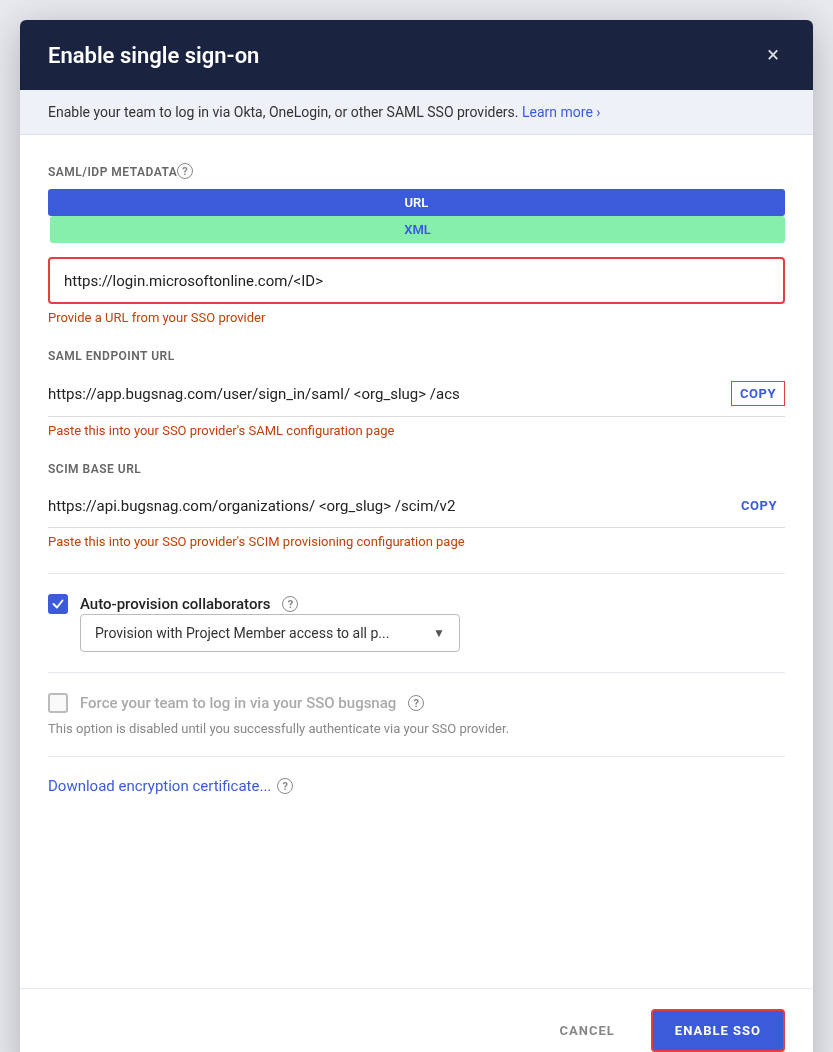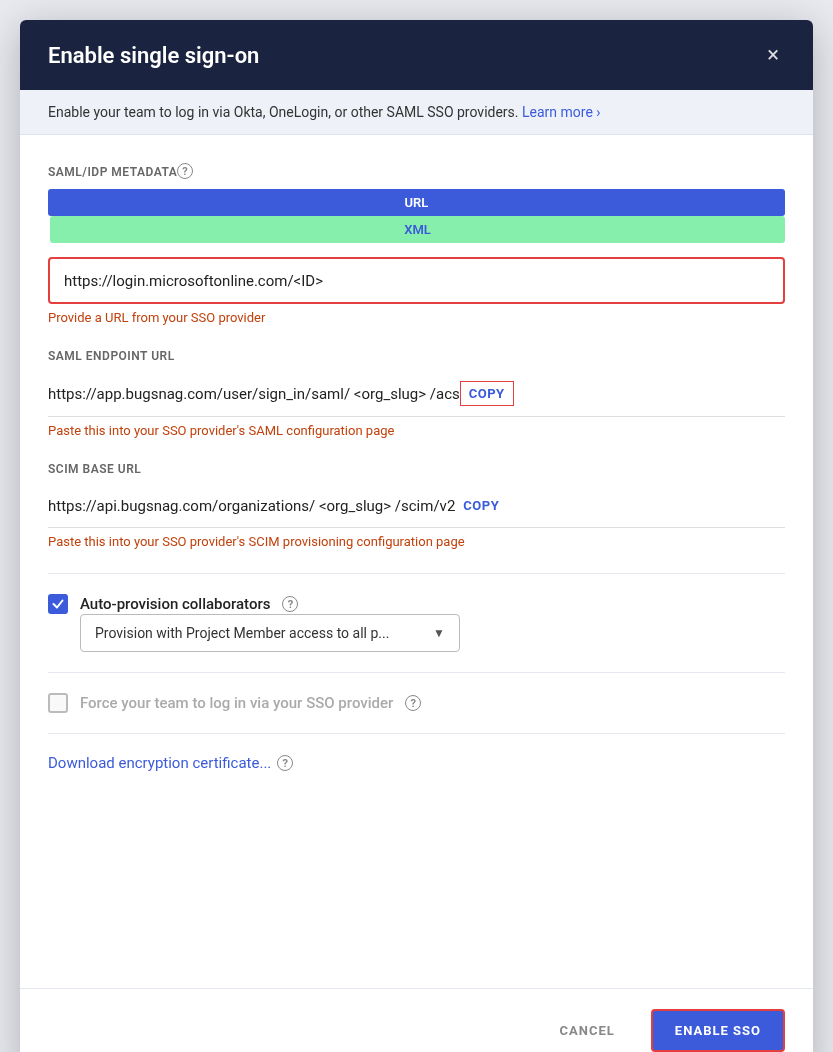--- a/index.html
+++ b/index.html
@@ -159,20 +159,21 @@
       font-weight: 600;
       color: #666;
       text-transform: uppercase;
       letter-spacing: 0.5px;
       margin-bottom: 8px;
     }
 
     .readonly-field {
       display: flex;
       align-items: center;
+      justify-content: space-between;
       border-bottom: 1px solid #ddd;
       padding: 10px 0;
       margin-bottom: 6px;
     }
 
     .readonly-value {
       font-size: 15px;
       color: #222;
     }
 
@@ -399,23 +400,24 @@
 
     <div class="dropdown-select">
       <span class="dropdown-text">Provision with Project Member access to all p...</span>
       <span class="dropdown-arrow">▼</span>
     </div>
 
     <div class="divider"></div>
 
     <div class="force-login-row">
       <div class="checkbox-unchecked"></div>
-      <span class="checkbox-label-disabled">Force your team to log in via your SSO provider</span>
+      <span class="checkbox-label-disabled">Force your team to log in via your SSO bugsnag</span>
       <span class="help-icon">?</span>
     </div>
+    <div class="force-login-note">This option is disabled until you successfully authenticate via your SSO provider.</div>
 
     <div class="divider"></div>
 
     <a class="download-link" href="#">
       <span>Download encryption certificate...</span>
       <span class="help-icon">?</span>
     </a>
 
   </div>
 

